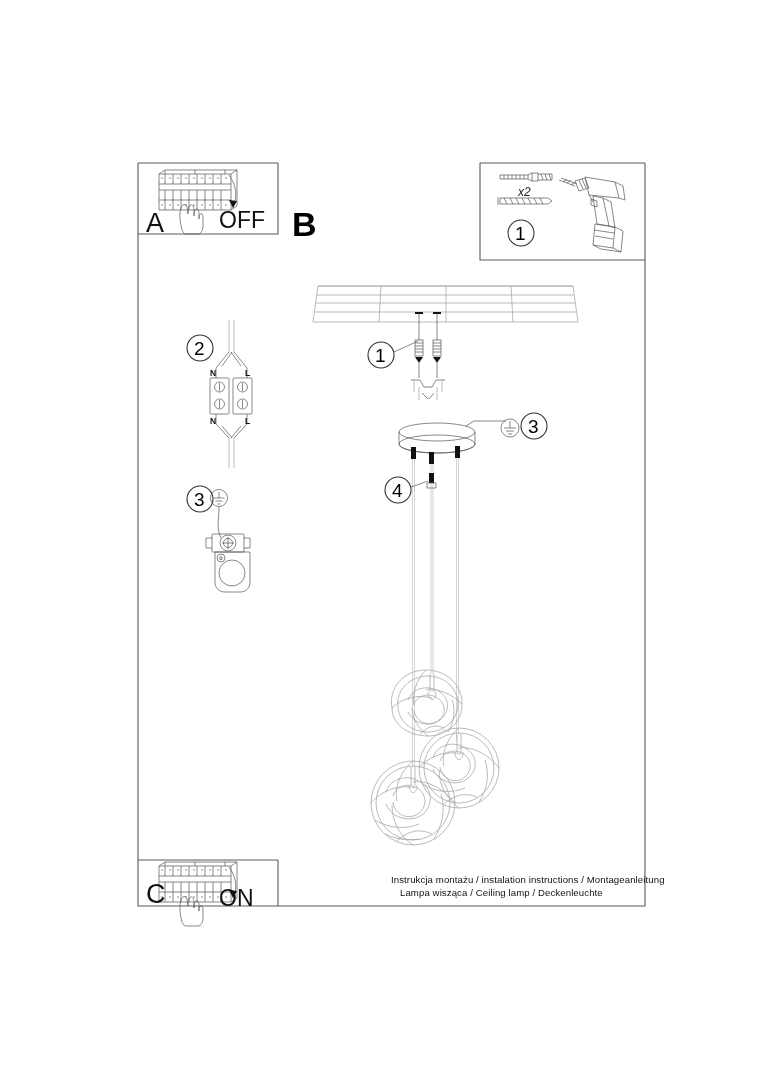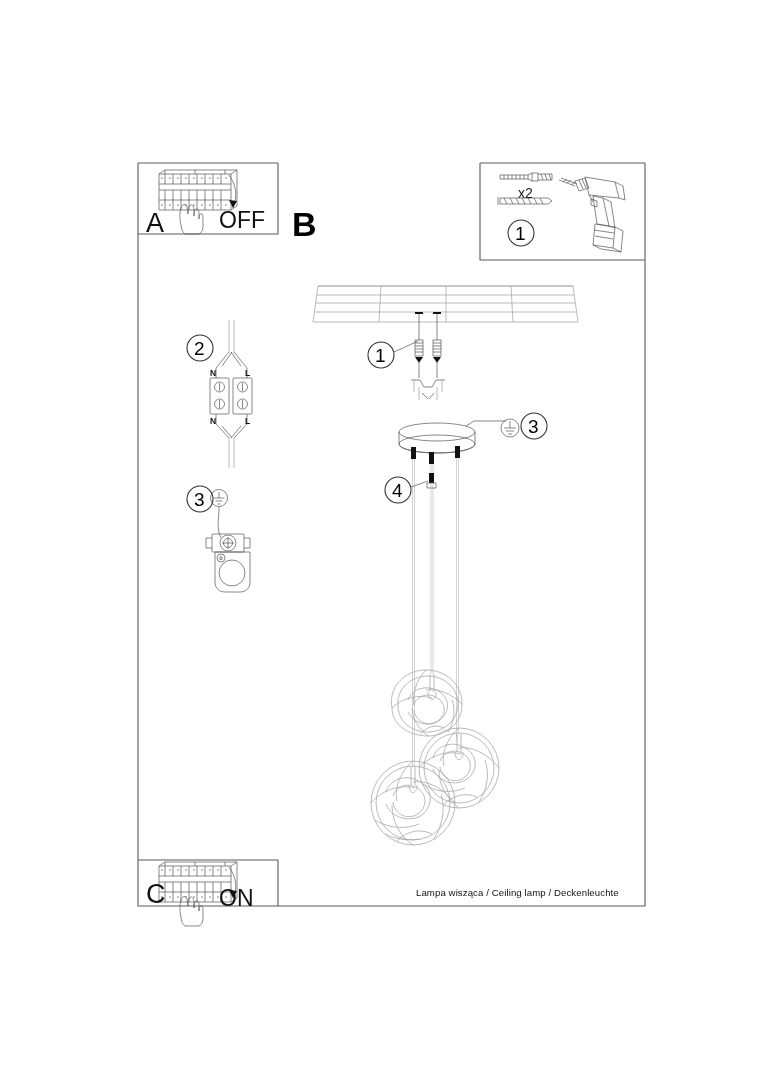--- a/index.html
+++ b/index.html
@@ -45,21 +45,22 @@
     font-size: 23px;
     font-weight: 400;
     color: #111;
   }
   .callout-num {
     font-size: 19px;
     color: #000;
     font-weight: 400;
   }
   .tiny-x2 {
-    font-size: 14px;
+    font-size: 12px;
+    font-style: italic;
     color: #222;
   }
   .nl-label {
     font-size: 8.5px;
     color: #111;
     font-weight: 700;
   }
   .footer-text {
     font-size: 9.6px;
     color: #111;
@@ -431,15 +432,16 @@
   <div class="ov callout-num" style="left:194px; top:490px;">3</div>
 
   <div class="ov callout-num" style="left:375px; top:346px;">1</div>
   <div class="ov callout-num" style="left:528px; top:417px;">3</div>
   <div class="ov callout-num" style="left:392px; top:481px;">4</div>
 
   <div class="ov letter-big" style="left:146px; top:881px;">C</div>
 
   <div class="ov onoff" style="left:219px; top:879px;margin-top:8px;">ON</div>
 
-  <div class="ov footer-text" style="left:407px; top:887px;padding-left:9px;">Lampa wisząca / Ceiling lamp / Deckenleuchte</div>
+  <div class="ov footer-text" style="left:391px; top:874px;">Instrukcja montażu / instalation instructions / Montageanleitung</div>
+  <div class="ov footer-text" style="left:391px; top:887px;padding-left:9px;">Lampa wisząca / Ceiling lamp / Deckenleuchte</div>
 
 </div>
 
 </body></html>

